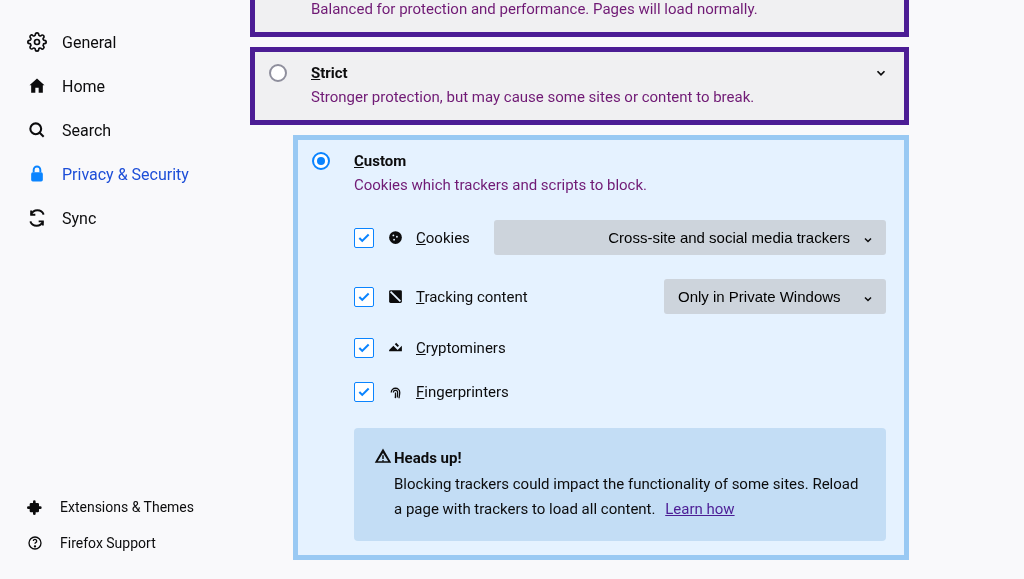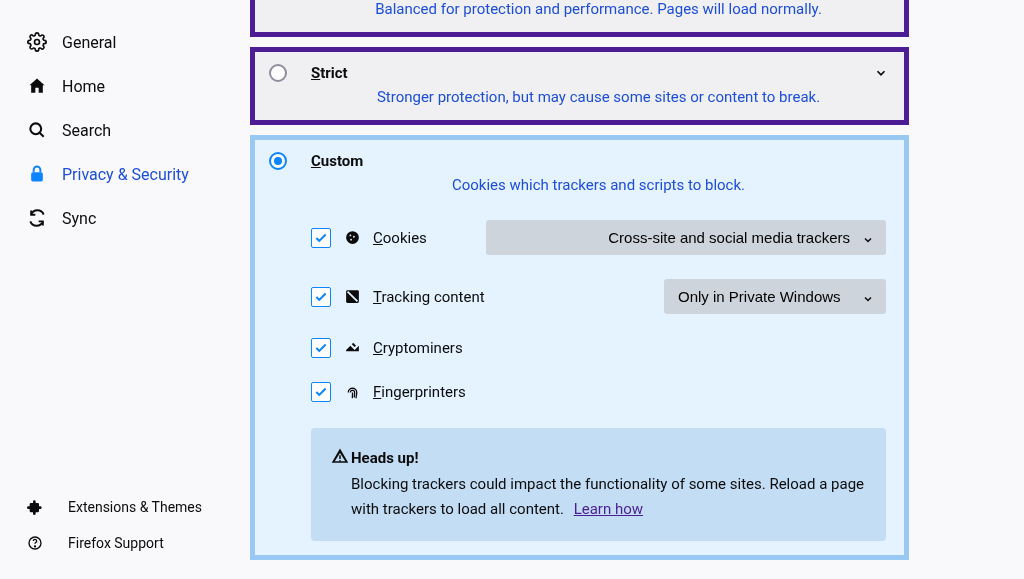--- a/index.html
+++ b/index.html
@@ -29,21 +29,21 @@
     font-size: 16px;
     color: #0c0c0d;
   }
   .nav-item.active { color: #1d4ed8; }
   .nav-icon { width: 22px; height: 22px; display:flex; align-items:center; justify-content:center; }
   .nav-icon svg { width: 20px; height: 20px; }
   .bottom-section { }
   .bottom-item {
     display: flex;
     align-items: center;
-    gap: 24px;
+    gap: 16px;
     padding: 9px 0 9px 26px;
     cursor: pointer;
     font-size: 14px;
     color: #0c0c0d;
   }
   .bottom-icon { width: 18px; height: 18px; display:flex; align-items:center; justify-content:center; }
   .bottom-icon svg { width: 16px; height: 16px; }
 
   .main {
     flex: 1;
@@ -70,25 +70,26 @@
     position: absolute; left: 14px; top: 12px;
     width: 18px; height: 18px;
     border: 2px solid #8f8f9d; border-radius: 50%;
     background: #fff;
   }
   .option-card .chevron {
     position: absolute; right: 16px; top: 14px;
     width: 14px; height: 14px;
   }
   .option-title { font-weight: 700; font-size: 15px; margin-bottom: 6px; }
-  .option-desc { font-size: 15px; color: #1d4ed8; text-align: center; }
+  .option-desc { font-size: 15px; color: #701a75; }
 
   .option-card.selected {
     background: #e5f2ff;
     border-color: #99c9f3;
+    margin-left: 43px;
   }
   .option-card.selected .radio {
     border-color: #0a84ff;
   }
   .option-card.selected .radio::after {
     content:""; position:absolute; left:3px; top:3px;
     width:8px; height:8px; background:#0a84ff; border-radius:50%;
   }
 
   .custom-body { margin-top: 14px; }

